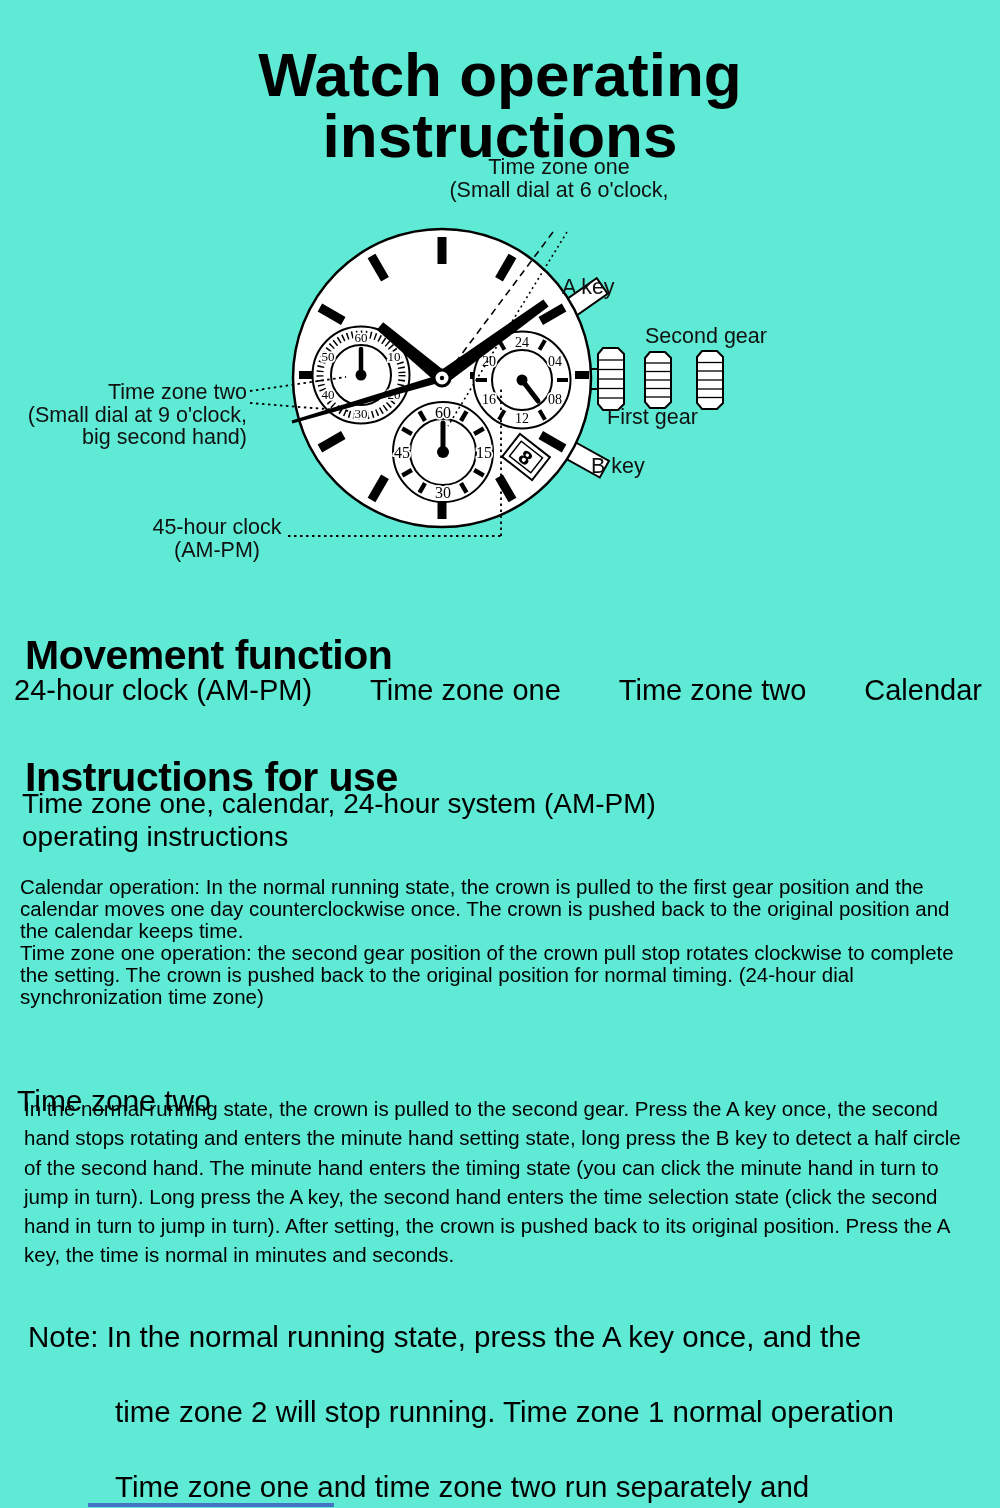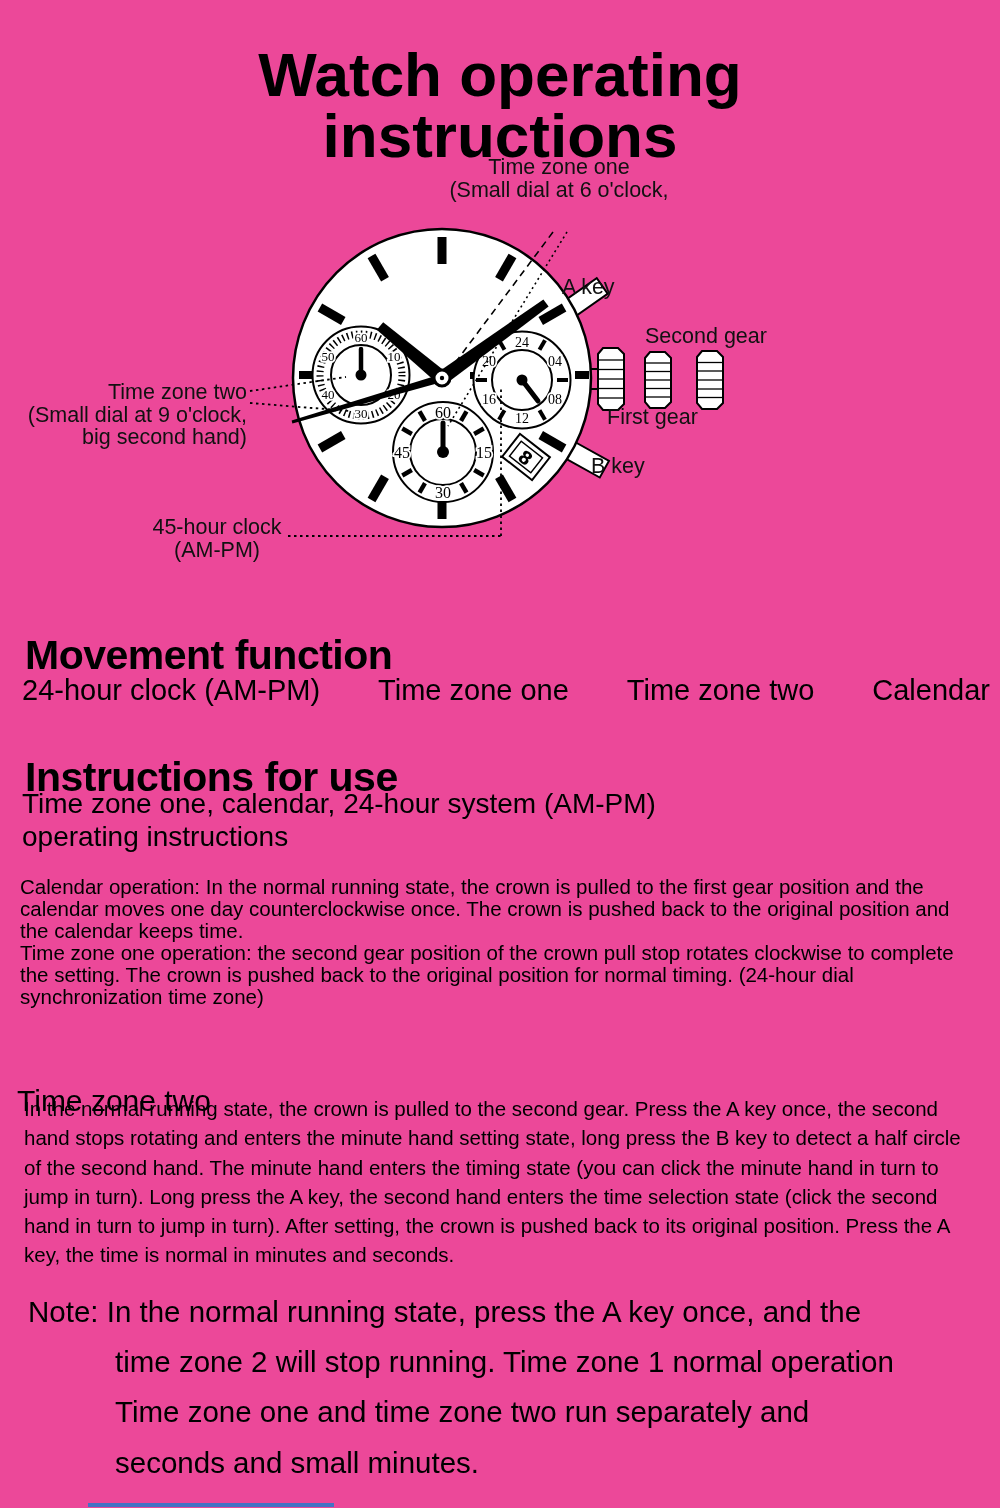--- a/index.html
+++ b/index.html
@@ -1,16 +1,16 @@
 <!DOCTYPE html>
 <html><head>
 <meta charset="utf-8">
 <style>
   html,body{margin:0;padding:0;background:#fff;}
-  #page{position:relative;width:1000px;height:1508px;background:#ec4899;overflow:hidden;
+  #page{position:relative;width:1000px;height:1508px;background:#5eead4;overflow:hidden;
         font-family:"Liberation Sans",sans-serif;color:#000;}
   .abs{position:absolute;}
   
   #title{top:2px;left:0;width:1000px;text-align:center;font-weight:bold;
          font-size:62px;line-height:61px;letter-spacing:0px;}
   
   .dlabel{font-size:21.5px;line-height:22.5px;color:#111;}
   #lbl-tz-one{top:156px;left:399px;width:320px;text-align:center;}
   #lbl-tz-two{top:381px;left:0px;width:247px;text-align:right;}
   #lbl-24h{top:516px;left:104px;width:226px;text-align:center;}
@@ -21,30 +21,30 @@
   
   #watch-svg{top:148px;left:0px;width:1000px;height:432px;}
   .sd-num{font-family:"Liberation Serif",serif;fill:#000;text-anchor:middle;
           dominant-baseline:central;paint-order:stroke;stroke:#fff;stroke-width:3.5px;}
   .sd-num-l{font-size:13px;}
   .sd-num-r{font-size:14px;}
   .sd-num-b{font-size:16px;}
   
   .h-big{font-size:41px;font-weight:bold;line-height:46px;letter-spacing:-0.5px;margin-left:8px;}
   #movement-heading{top:598px;left:17px;}
-  #movement-items{top:674px;left:22px;width:968px;display:flex;justify-content:space-between;
+  #movement-items{top:674px;left:14px;width:968px;display:flex;justify-content:space-between;
                   font-size:29px;white-space:nowrap;}
   #instructions-heading{top:720px;left:17px;}
   #sub1-title{top:788px;left:22px;width:780px;font-size:28px;line-height:32.5px;}
   #sub1-body{top:876px;left:20px;width:945px;font-size:20.5px;line-height:22px;}
   #tz2-heading{top:1054px;left:17px;font-size:30px;line-height:34px;}
   #tz2-body{top:1094px;left:24px;width:945px;font-size:20.5px;line-height:29.3px;}
   
   #note{top:1287px;left:28px;width:960px;font-size:29.5px;line-height:50.2px;}
-  .note-line{white-space:nowrap;}
+  .note-line{white-space:nowrap;margin-top:25px;}
   .note-line.indent{padding-left:87px;}
   #bottom-line{top:1503px;left:88px;width:246px;height:3.5px;background:#4472c4;}
 </style>
 </head>
 <body>
 
 <div id="page">
 
   <h1 id="title" class="abs">
     <div>Watch operating</div>

